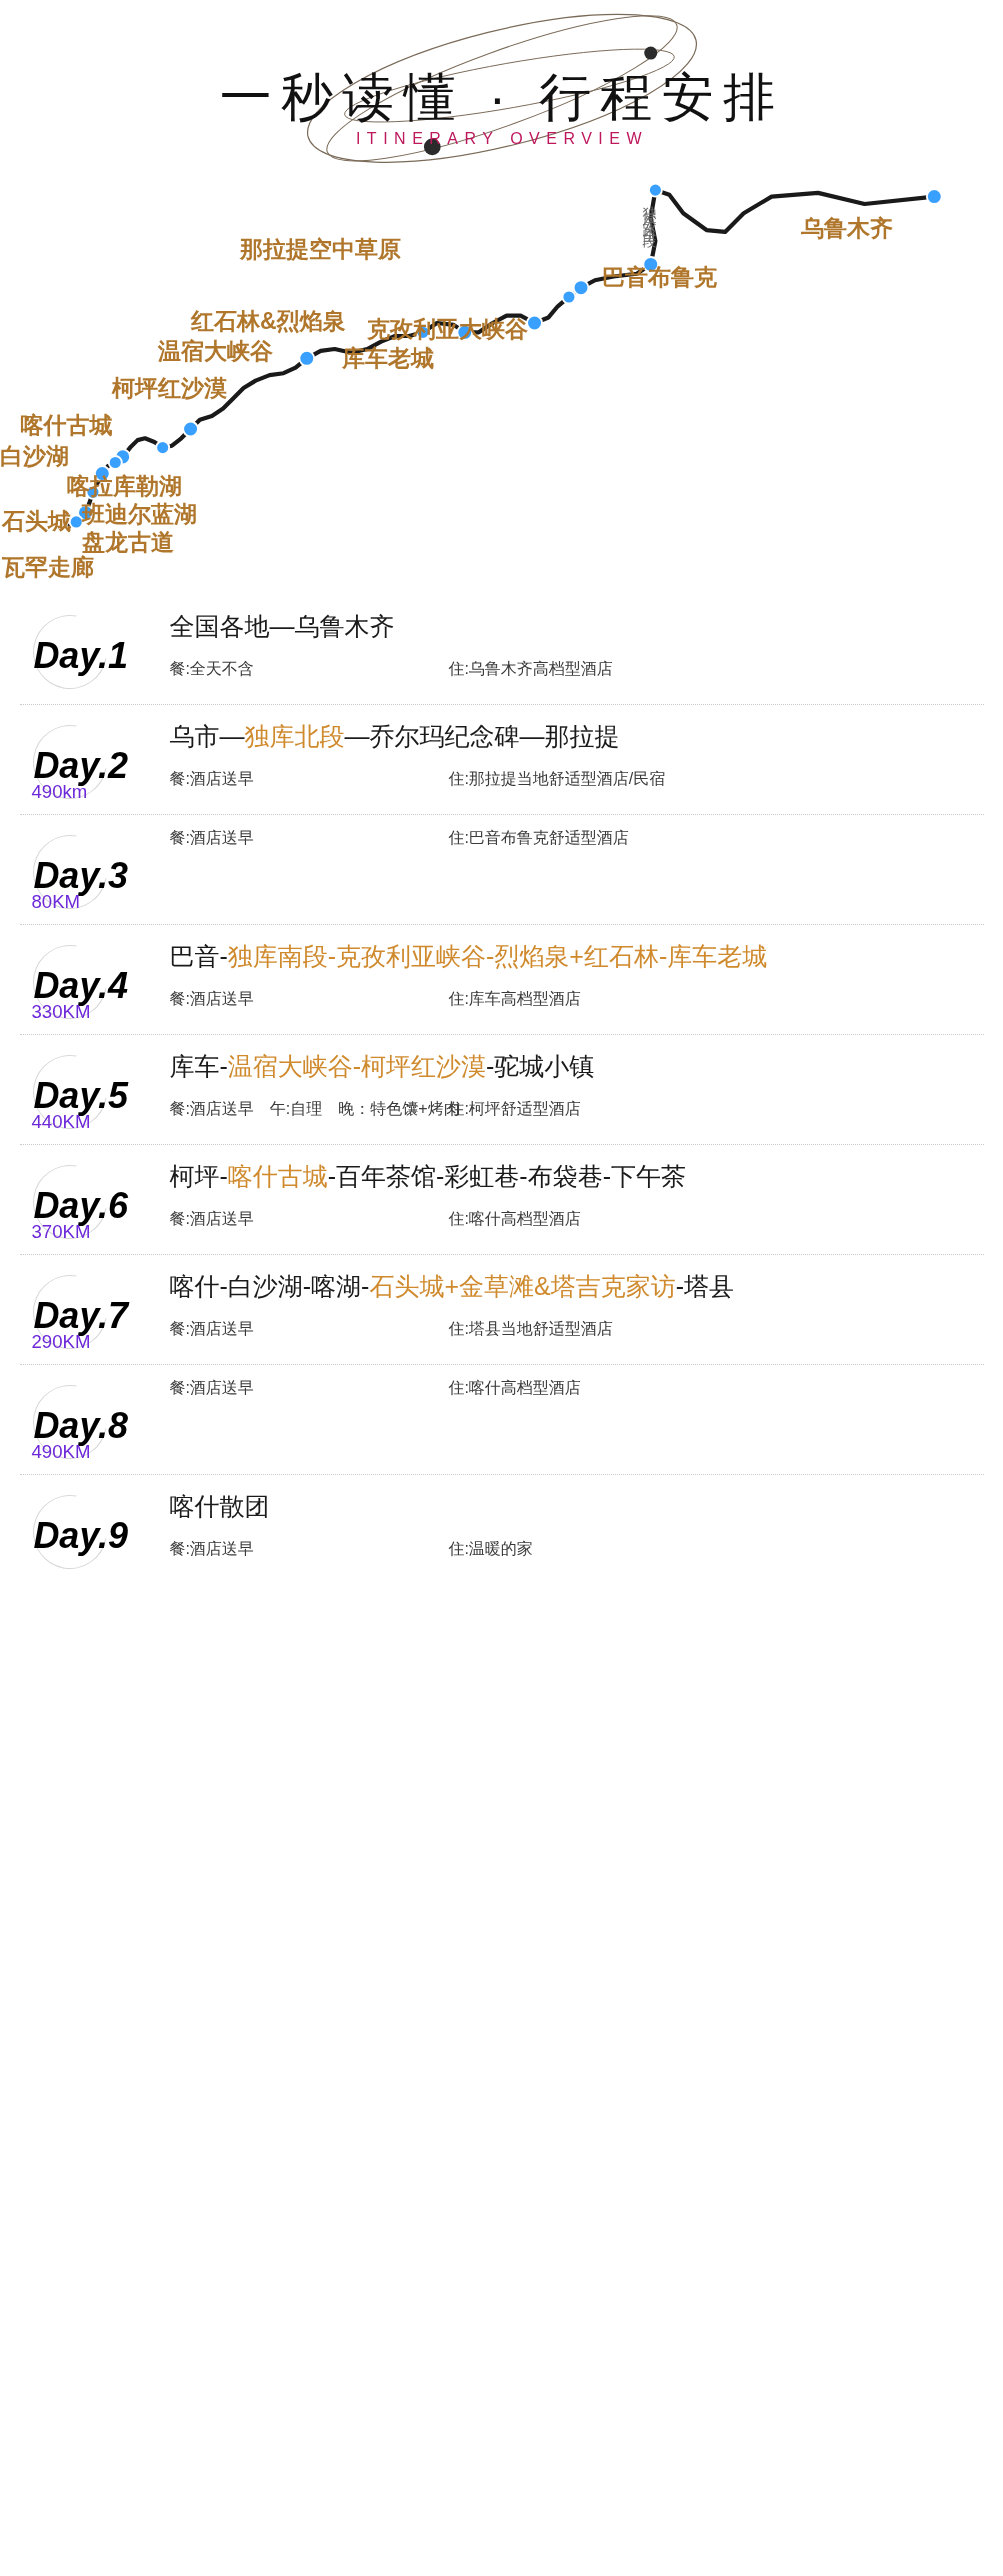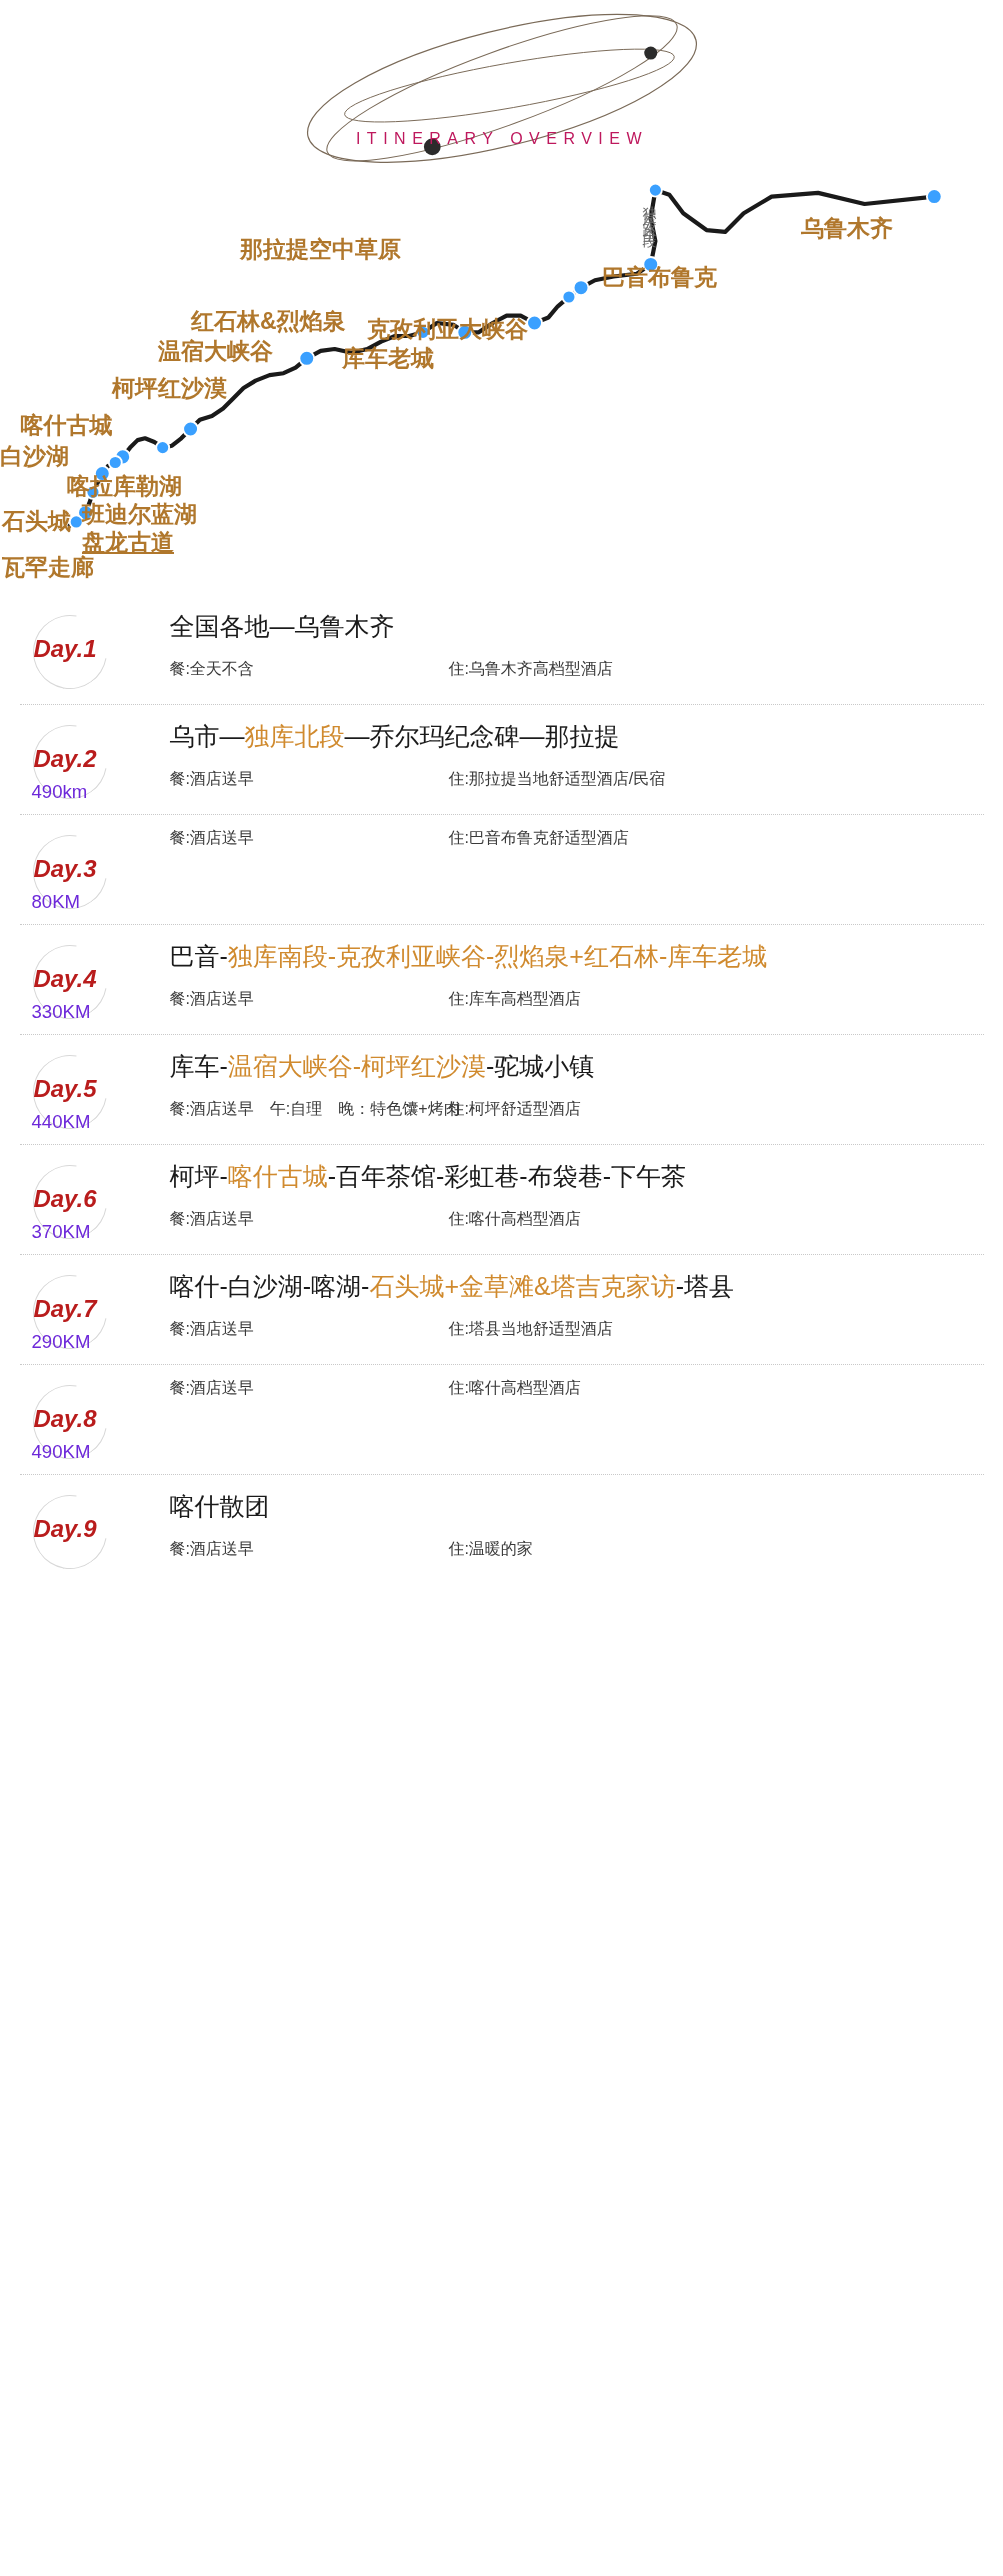--- a/index.html
+++ b/index.html
@@ -42,21 +42,21 @@
   .day-badge{
     position:absolute;left:7.4px;top:18.6px;width:130px;height:78px;
   }
   .day-ring{
     position:absolute;left:5.6px;top:1.9px;width:72px;height:72px;border-radius:50%;
     border:1.9px solid #d8d8d8;border-right-color:transparent;
     transform:rotate(-35deg);
   }
   .day-num{
     position:absolute;left:0;top:22px;width:130px;text-align:left;
-    font-size:24px;font-style:italic;font-weight:bold;color:#b91c1c;
+    font-size:36px;font-style:italic;font-weight:bold;color:#000000;
     padding-left:5.6px;box-sizing:border-box;
   }
   .day-km{
     position:absolute;left:0;top:58px;width:130px;text-align:left;
     font-size:18.6px;color:#6d28d9;padding-left:3.7px;box-sizing:border-box;
   }
   .day-route{
     font-size:25px;color:#1a1a1a;line-height:1.25;margin:3.7px 0 16.7px 0;
     white-space:nowrap;
   }
@@ -69,20 +69,21 @@
 <body>
 
 <div class="header">
   <svg class="swirl" viewBox="0 0 1080 200">
     <ellipse cx="540" cy="95" rx="215" ry="62" fill="none" stroke="#7a6a58" stroke-width="1.3" transform="rotate(-14 540 95)"></ellipse>
     <ellipse cx="540" cy="95" rx="200" ry="40" fill="none" stroke="#7a6a58" stroke-width="1.1" transform="rotate(-20 540 95)"></ellipse>
     <ellipse cx="548" cy="92" rx="180" ry="24" fill="none" stroke="#7a6a58" stroke-width="1" transform="rotate(-10 548 92)"></ellipse>
     <circle cx="700" cy="57" r="7" fill="#2b2b2b"></circle>
     <circle cx="465" cy="158" r="9" fill="#2b2b2b"></circle>
   </svg>
+  <div class="header-title">一秒读懂 · 行程安排</div>
 </div>
 <div class="header-sub" style="position:relative;top:-56px;">
   <span class="header-sub-inner">ITINERARY OVERVIEW</span>
 </div>
 
 <div class="map" style="margin-top:-28px;">
   <svg width="1004" height="400" viewBox="0 0 1080 430">
     <path d="M1005 22 L930 30 L880 18 L830 22 L800 40 L780 60 L760 58 L735 40 L720 20 L705 15
              L700 45 L705 70 L700 95 L685 105 L660 108 L640 112 L625 120 L612 130
              L600 140 L590 152 L575 158 L560 150 L545 150 L530 158 L515 168
@@ -121,21 +122,21 @@
   <div class="map-label" style="left:367px;top:138px;">克孜利亚大峡谷</div>
   <div class="map-label" style="left:191px;top:130px;">红石林&amp;烈焰泉</div>
   <div class="map-label" style="left:158px;top:160px;">温宿大峡谷</div>
   <div class="map-label" style="left:342px;top:167px;">库车老城</div>
   <div class="map-label" style="left:112px;top:197px;">柯坪红沙漠</div>
   <div class="map-label" style="left:20.4px;top:234px;">喀什古城</div>
   <div class="map-label" style="left:0px;top:265px;">白沙湖</div>
   <div class="map-label" style="left:67px;top:295px;">喀拉库勒湖</div>
   <div class="map-label" style="left:82px;top:323px;">班迪尔蓝湖</div>
   <div class="map-label" style="left:1.9px;top:330px;">石头城</div>
-  <div class="map-label" style="left:82px;top:351px;text-decoration:underline;">盘龙古道</div>
+  <div class="map-label" style="left:82px;top:351px;">盘龙古道</div>
   <div class="map-label" style="left:1.9px;top:376px;">瓦罕走廊</div>
 </div>
 
 <div class="days" style="margin-top:18.6px;">
 
   <div class="day">
     <div class="day-badge">
       <div class="day-ring"></div>
       <div class="day-num">Day.1</div>
       <div class="day-km"></div>

